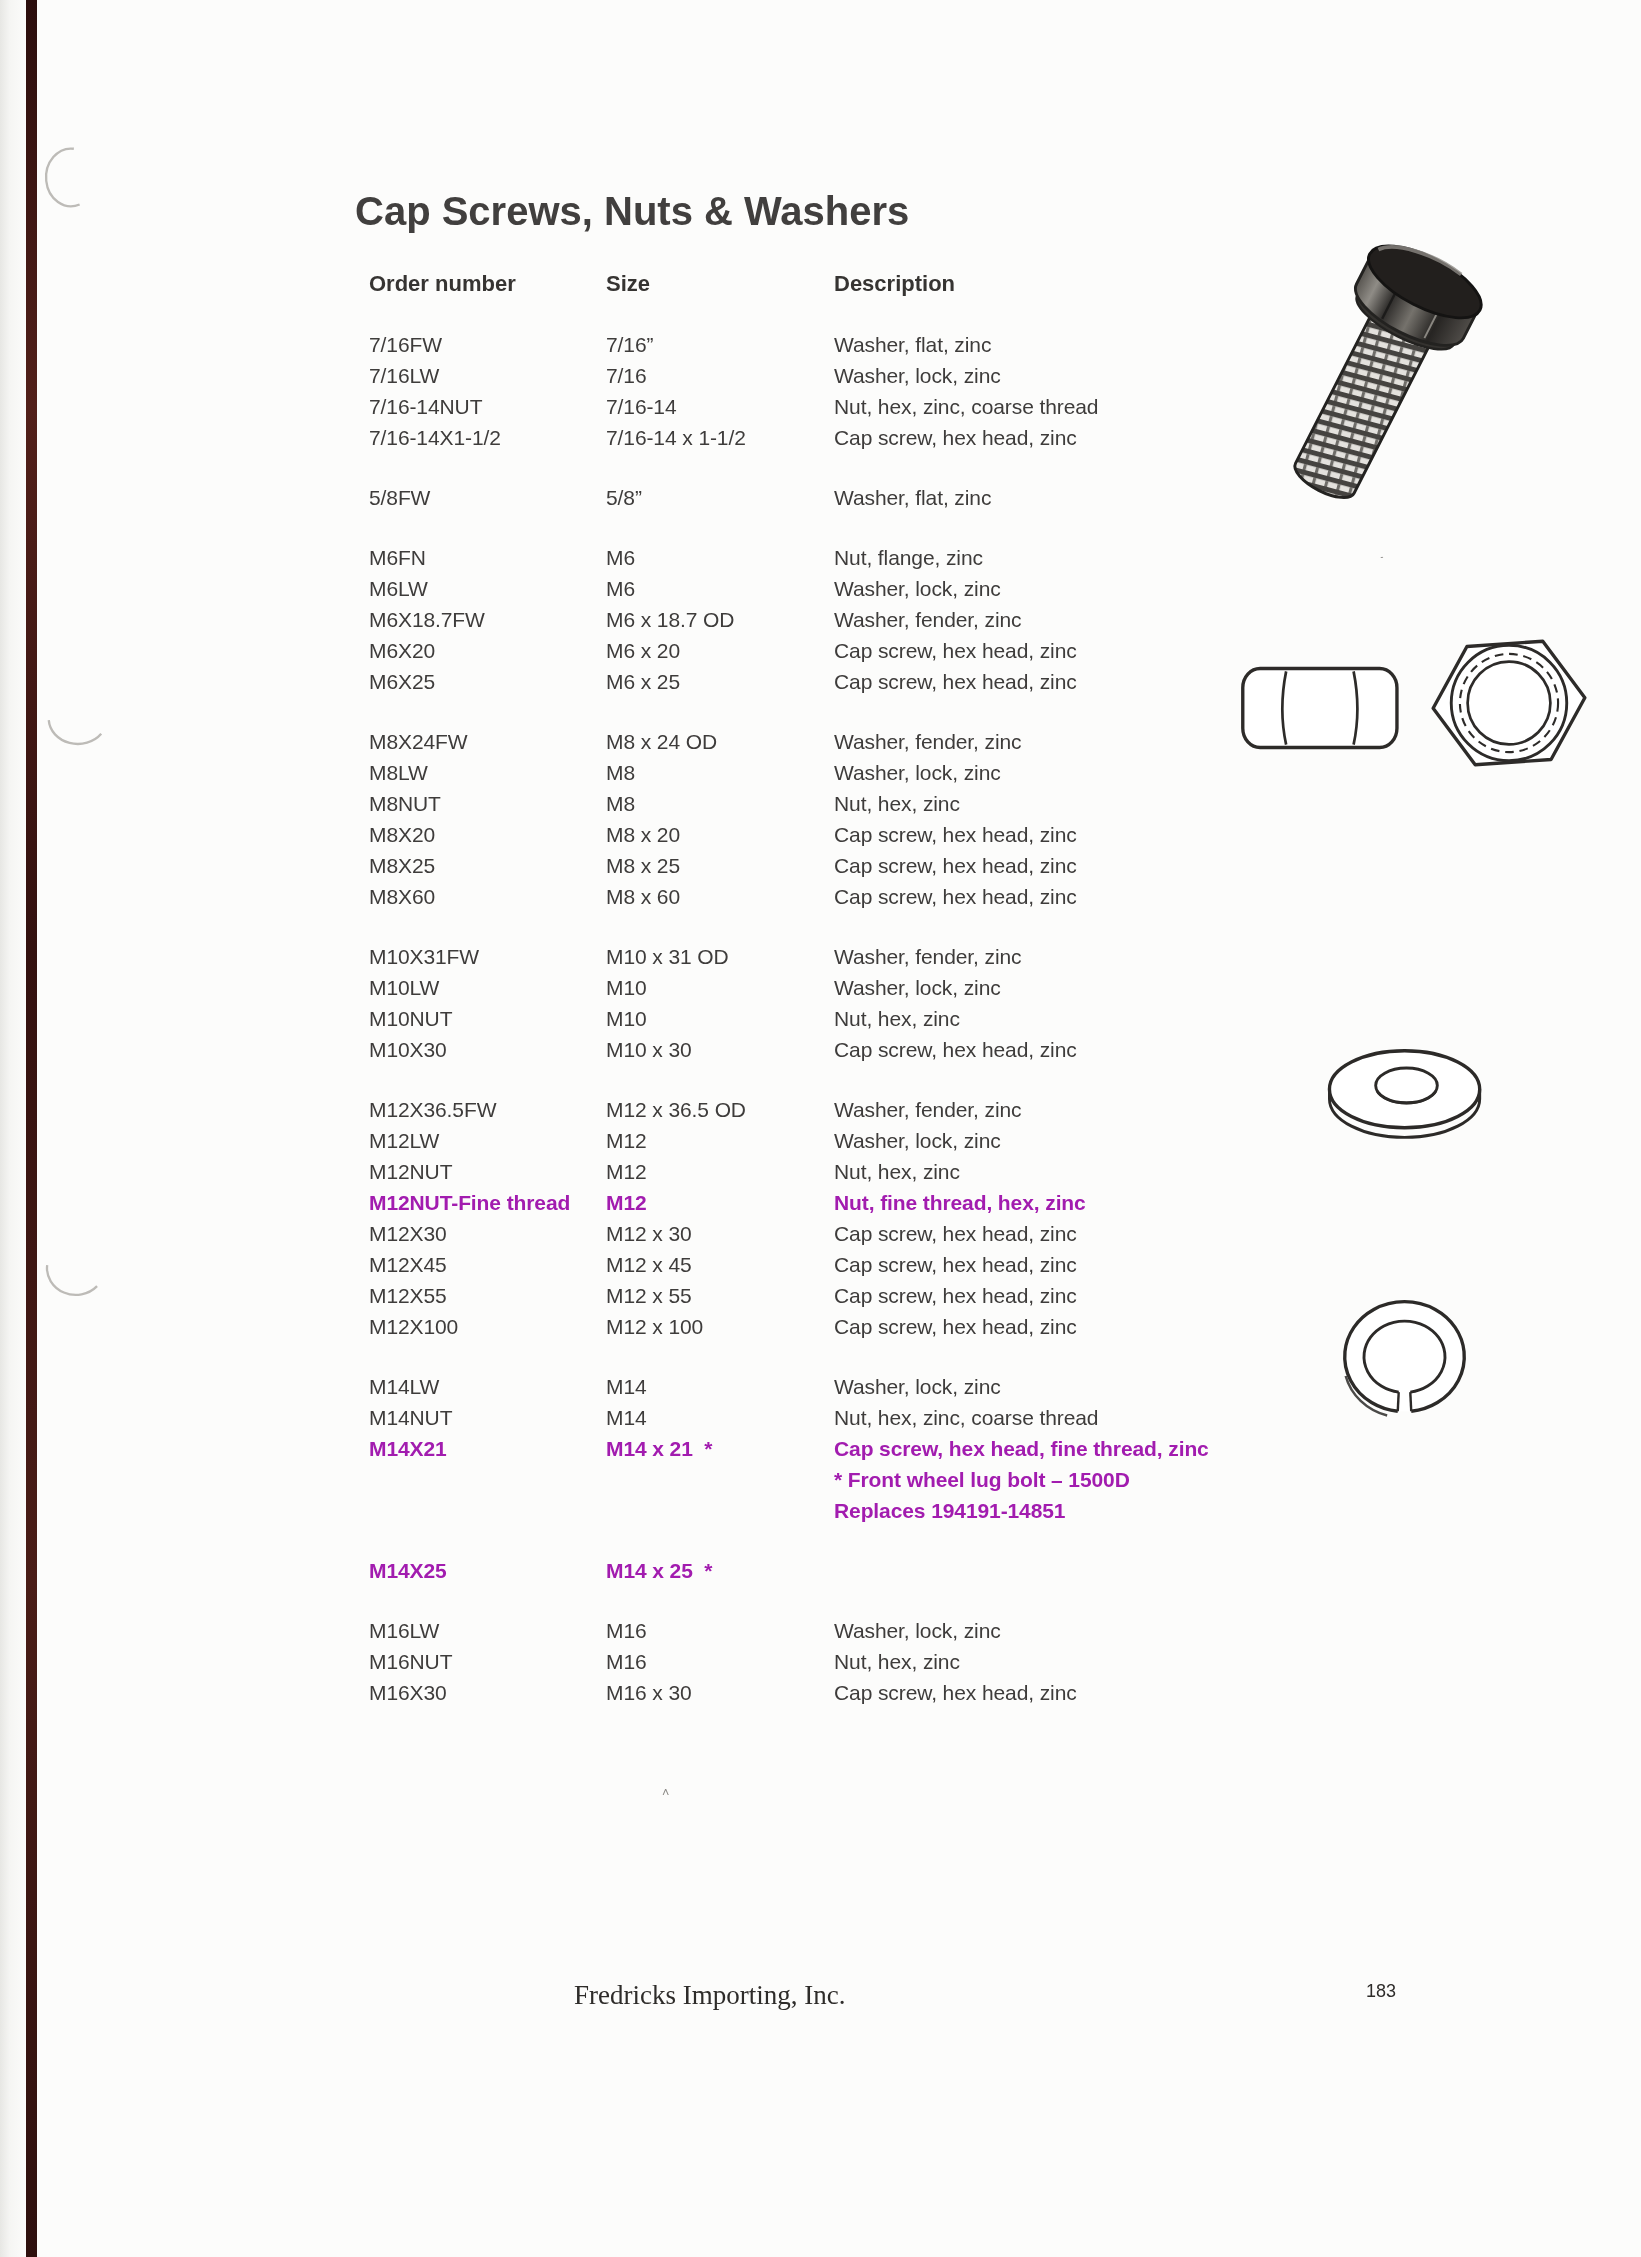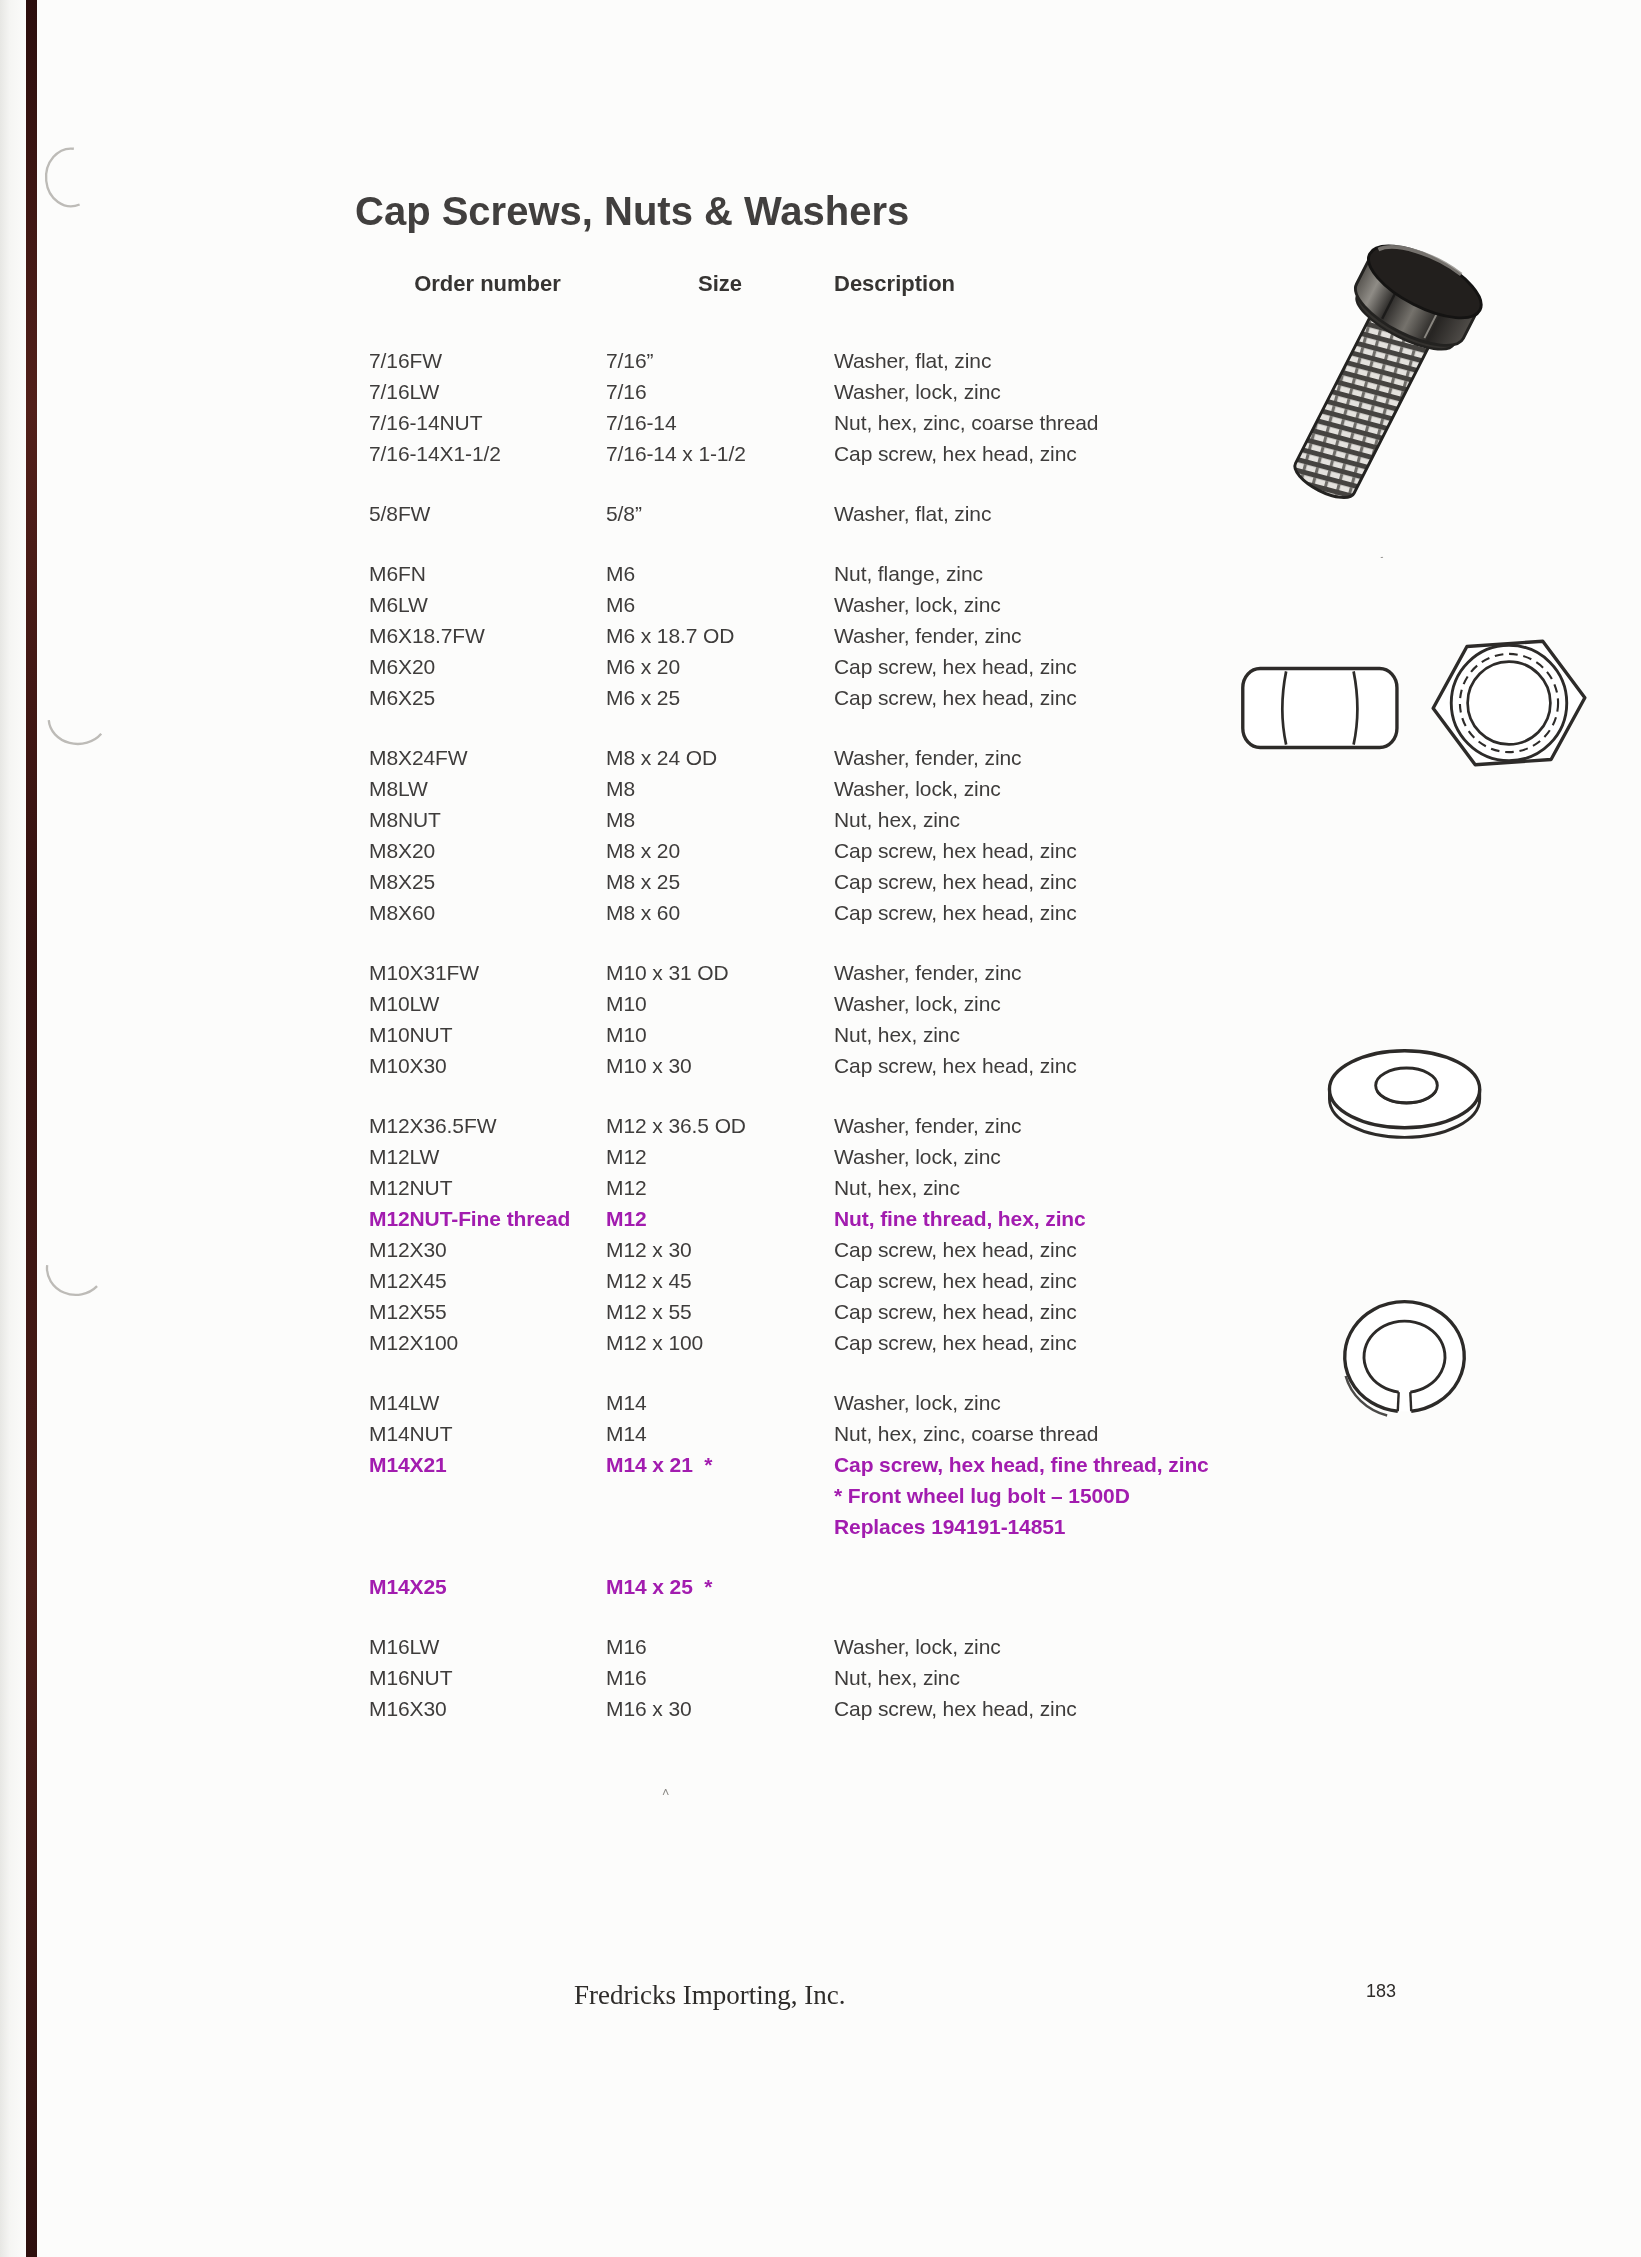--- a/index.html
+++ b/index.html
@@ -19,26 +19,26 @@
     position:absolute;left:26px;top:0;width:10.6px;height:100%;
     background:linear-gradient(180deg,#2b0e0d 0,#52201a 18%,#33110f 42%,#4a1d17 70%,#2e100e 100%);
   }
   .hole{position:absolute;left:41px;}
   .speck{position:absolute;color:#8a8884;font-size:12.6px;}
   .title{
     position:absolute;left:355px;top:189px;margin:0;
     font-size:40px;font-weight:bold;letter-spacing:0px;color:#413f3e;
   }
   .headers{position:absolute;left:369px;top:271px;display:flex;font-weight:bold;
-    font-size:22px;color:#363432;text-align:center;}
+    font-size:22px;color:#363432;}
   .headers .c1{width:237px;}
   .headers .c2{width:228px;}
   .table{position:absolute;left:369px;top:329px;width:869px;
     font-size:21px;line-height:31px;letter-spacing:-0.1px;}
-  .section{margin:16px 0 29px 0;}
+  .section{margin:0 0 29px 0;}
   .row{display:flex;align-items:flex-start;}
   .row.bold{font-weight:bold;color:#a21caf;}
   .col{white-space:pre;}
   .col-order{width:237px;flex:0 0 237px;}
   .col-size{width:228px;flex:0 0 228px;}
   .col-desc{flex:1 1 auto;}
   .footer-company{
     position:absolute;left:574px;top:1980px;
     font-family:Liberation Serif, serif;font-size:27px;color:#2e2c2a;
   }

